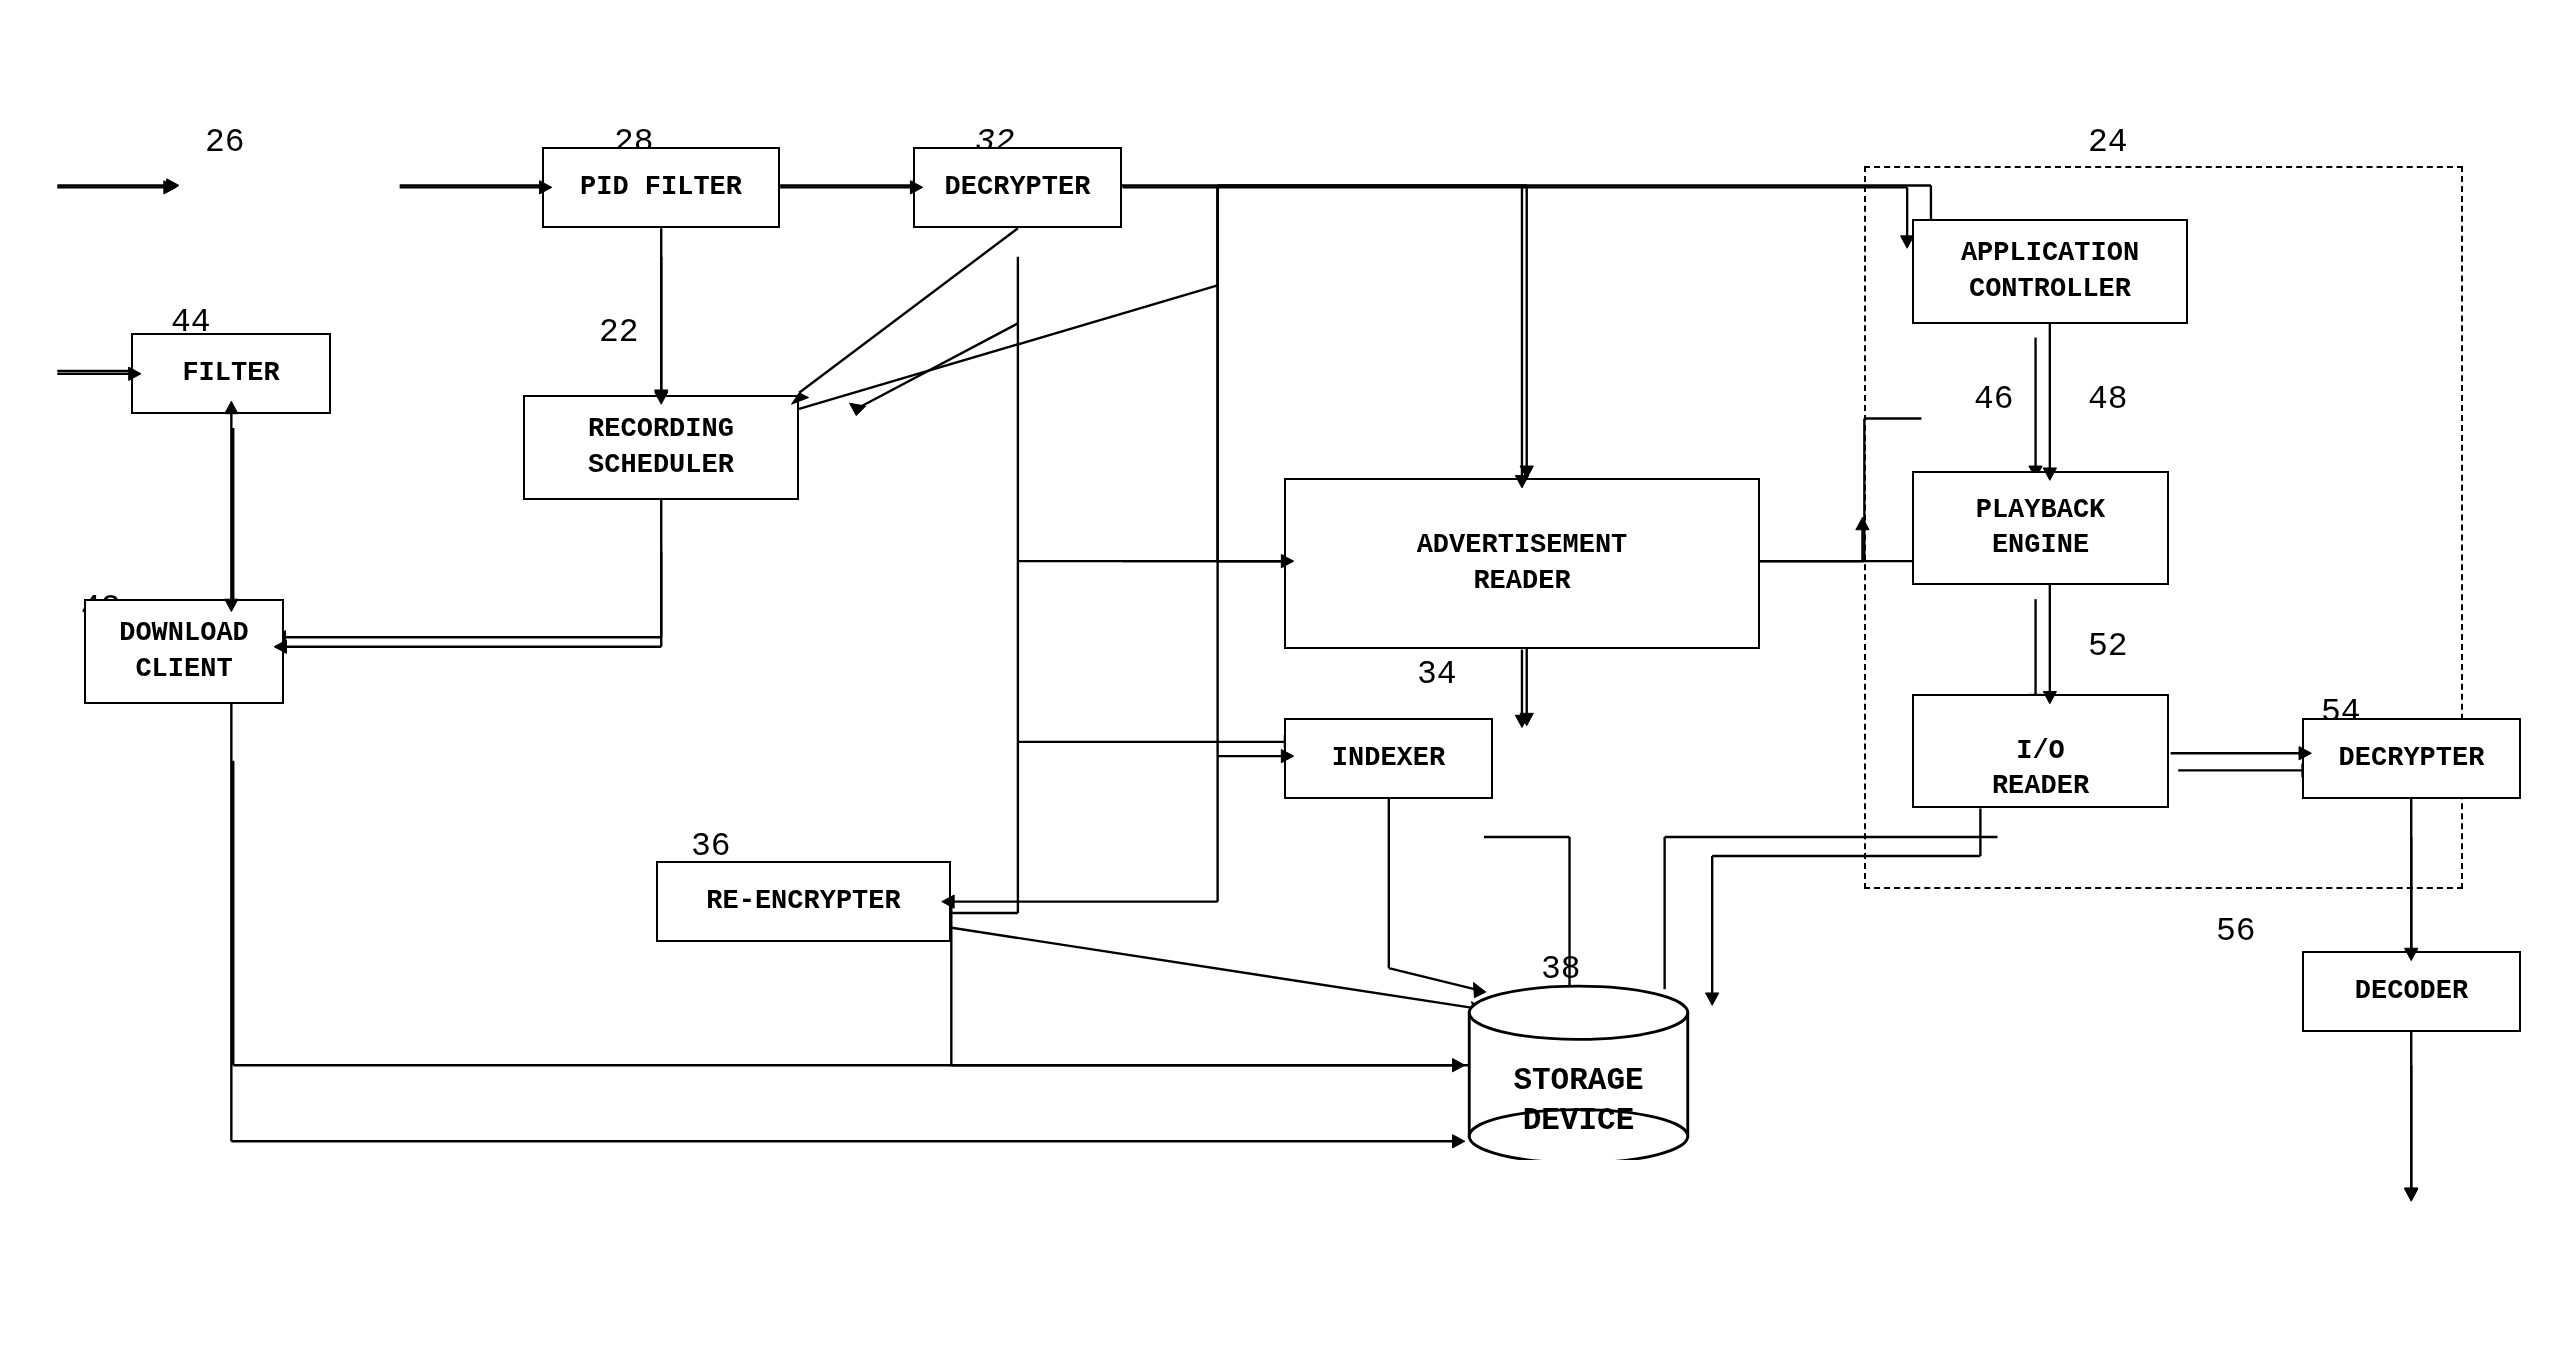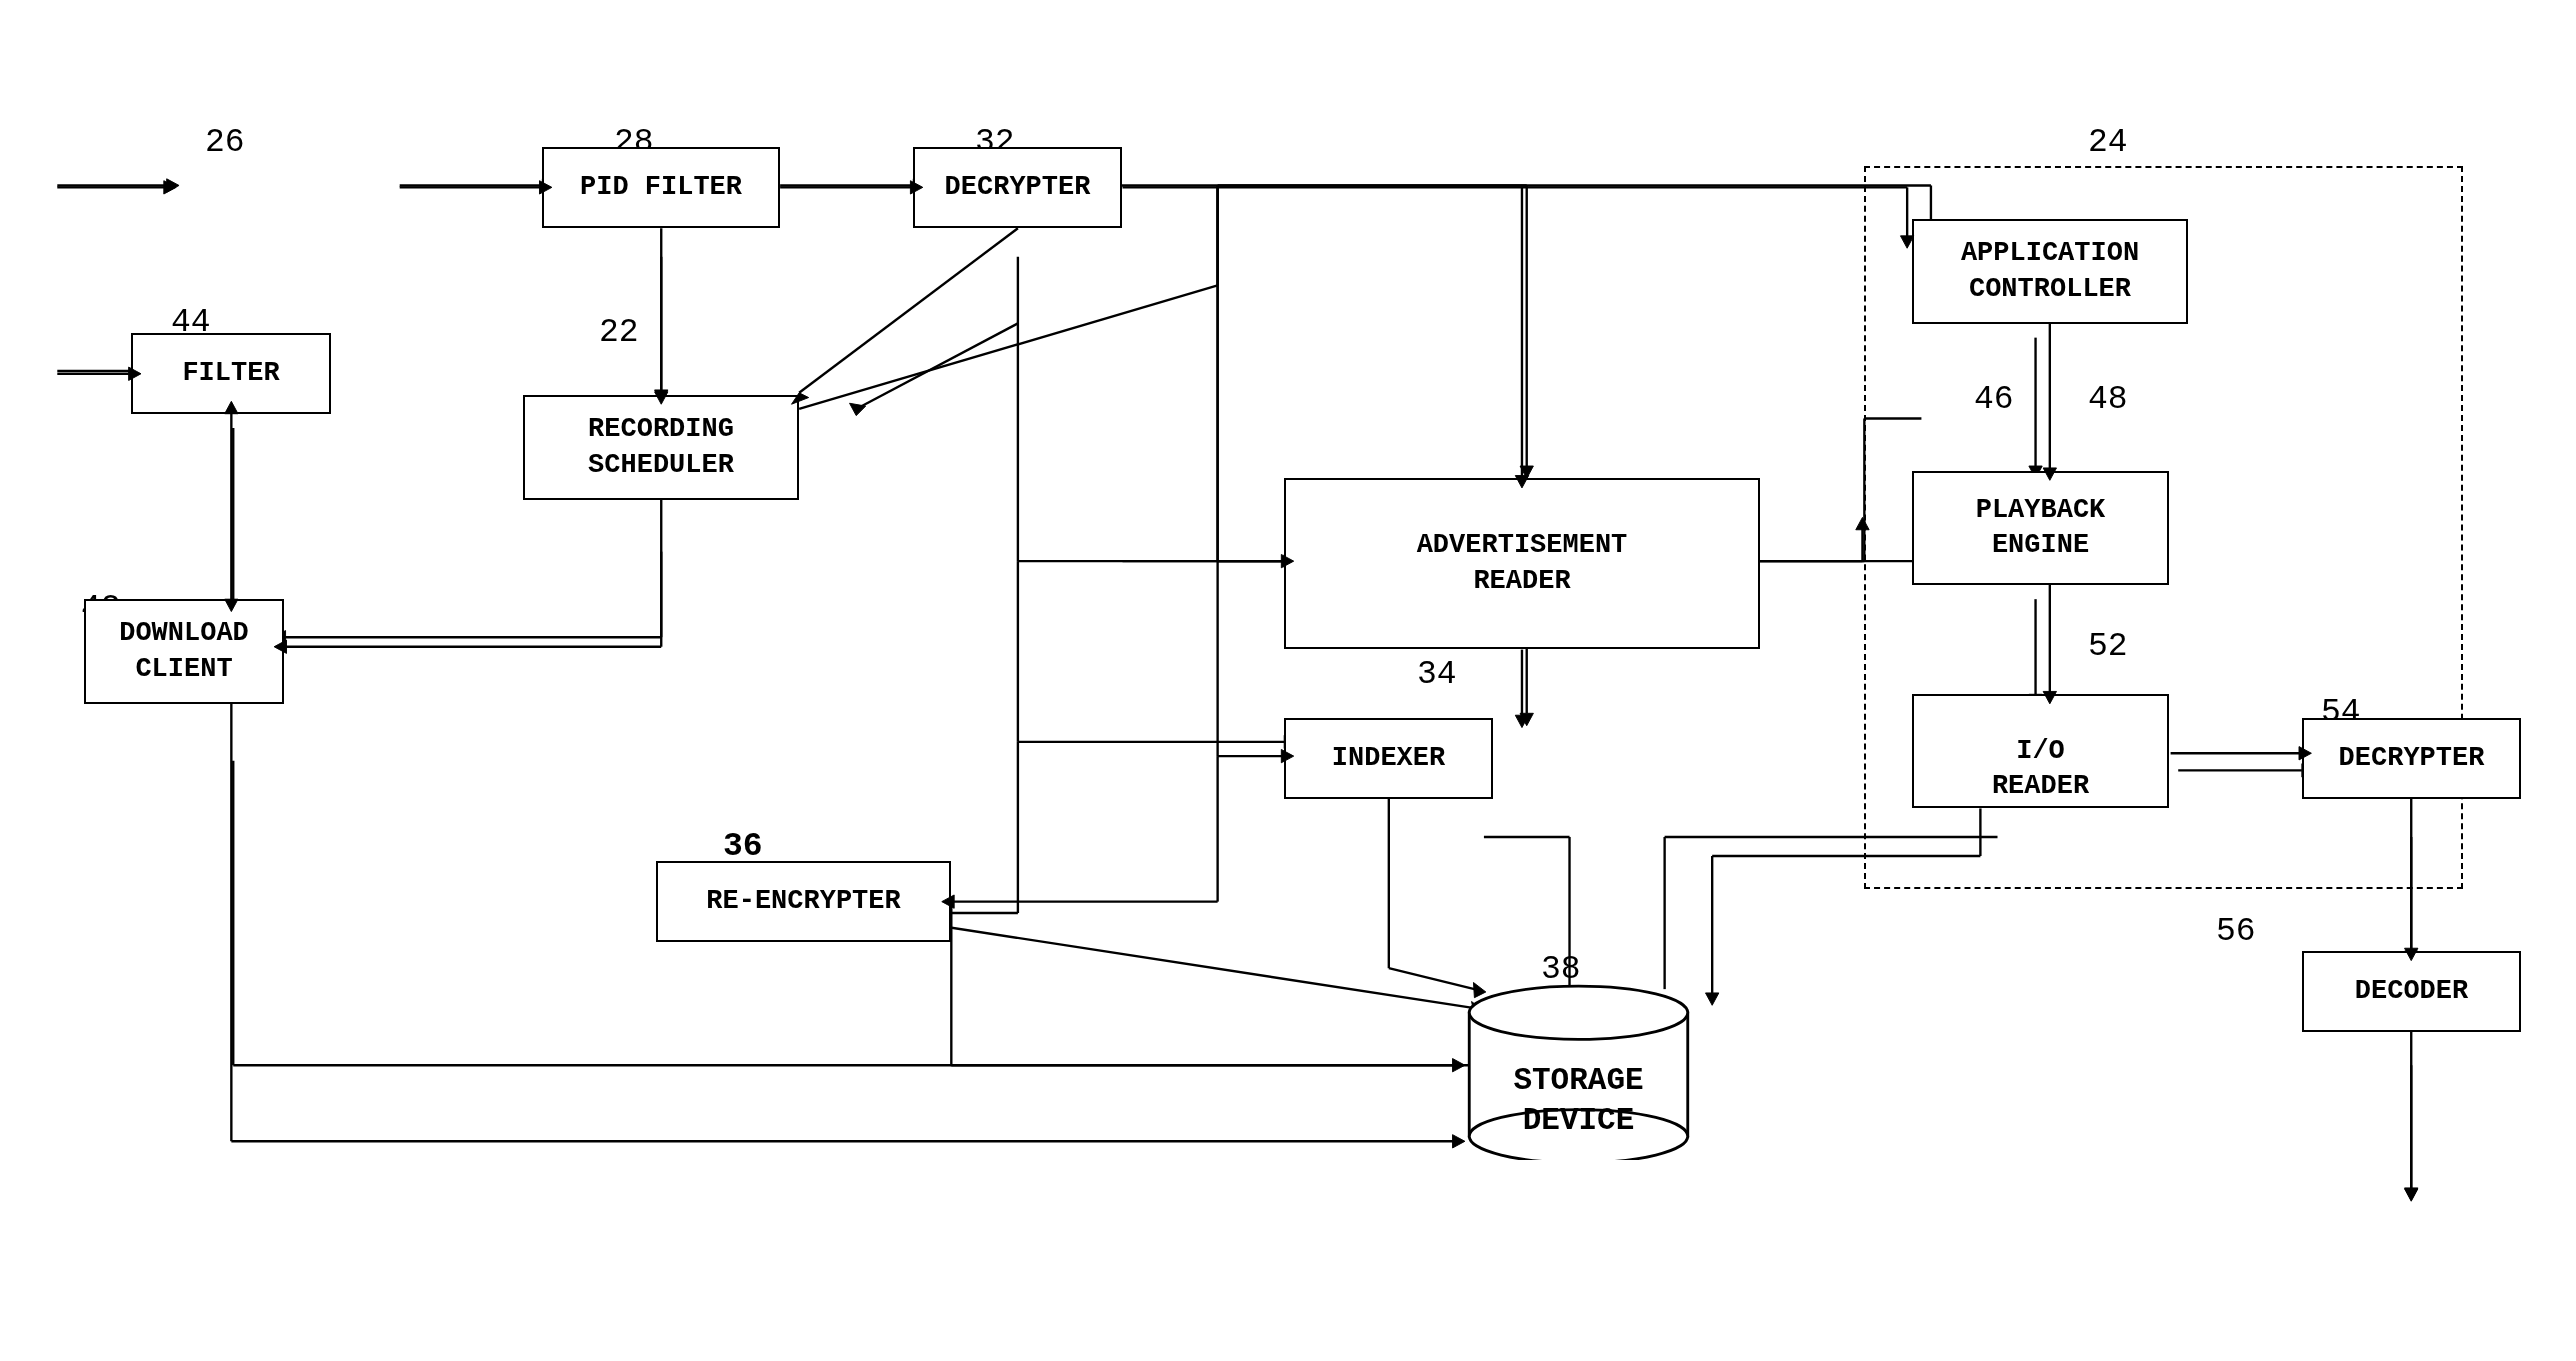--- a/index.html
+++ b/index.html
@@ -173,31 +173,31 @@
     <line x1="1960" y1="590" x2="1960" y2="440"></line>
     <line x1="1960" y1="440" x2="2020" y2="440"></line>
 
     <line x1="1280" y1="195" x2="1280" y2="300"></line>
     <line x1="1280" y1="300" x2="840" y2="430"></line>
 
   </svg>
 
   <span class="label-num" style="left:205px; top:124px;">26</span>
   <span class="label-num" style="left:614px; top:124px;">28</span>
-  <span class="label-num" style="left:975px; top:124px;">32</span>
+  <span class="label-num" style="left:975px; top:124px;font-style:italic;">32</span>
   <span class="label-num" style="left:599px; top:314px;">22</span>
   <span class="label-num" style="left:171px; top:304px;">44</span>
   <span class="label-num" style="left:81px; top:590px;">42</span>
   <span class="label-num" style="left:1322px; top:476px;">18</span>
   <span class="label-num" style="left:2088px; top:124px;">24</span>
   <span class="label-num" style="left:1974px; top:381px;">46</span>
   <span class="label-num" style="left:2088px; top:381px;">48</span>
   <span class="label-num" style="left:2088px; top:628px;">52</span>
   <span class="label-num" style="left:1417px; top:656px;">34</span>
-  <span class="label-num" style="left:723px; top:828px;font-weight:bold;">36</span>
+  <span class="label-num" style="left:691px; top:828px;">36</span>
   <span class="label-num" style="left:2321px; top:694px;">54</span>
   <span class="label-num" style="left:2216px; top:913px;">56</span>
   <span class="label-num" style="left:1541px; top:951px;">38</span>
 
 
   <div class="box" style="left:542px; top:147px; width:238px; height:81px;">
     <span>PID FILTER</span>
   </div>
 
   <div class="box" style="left:913px; top:147px; width:209px; height:81px;">

